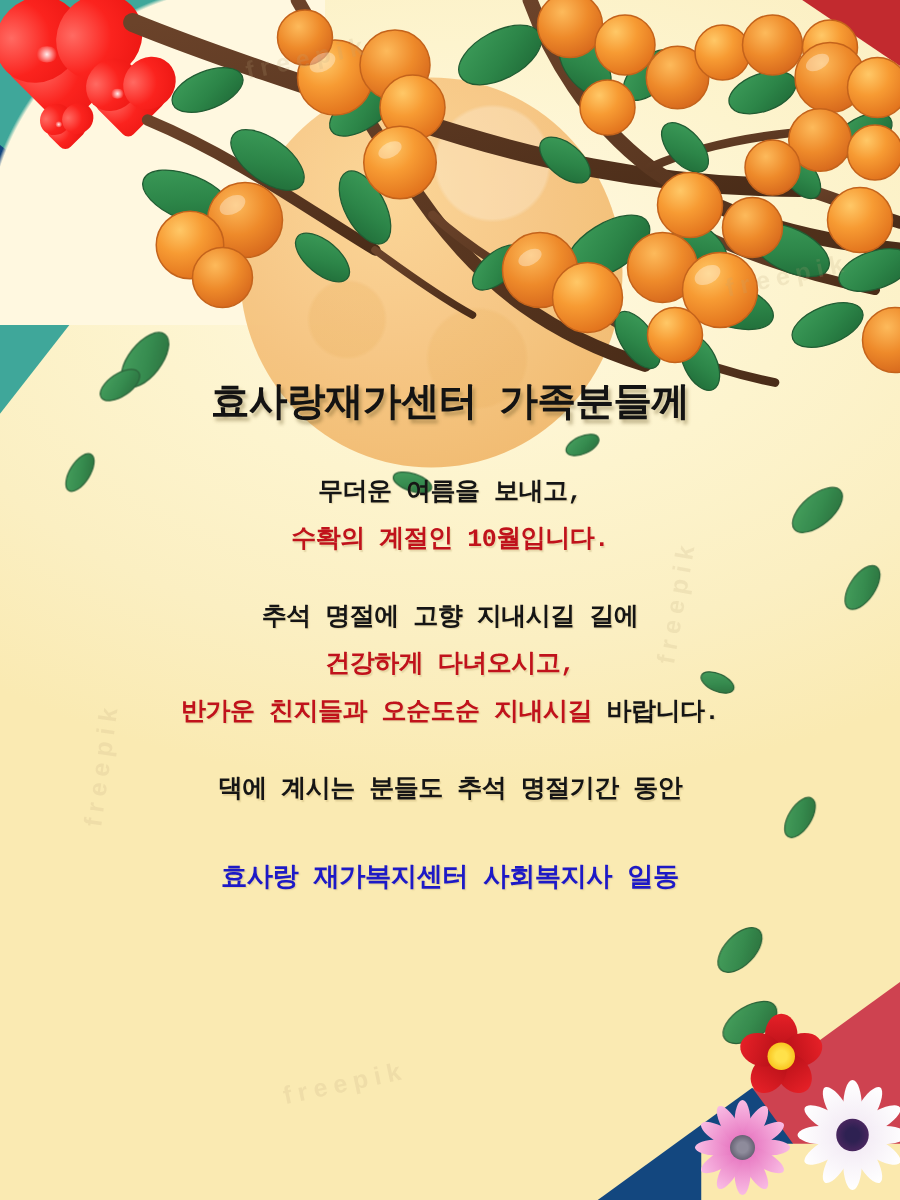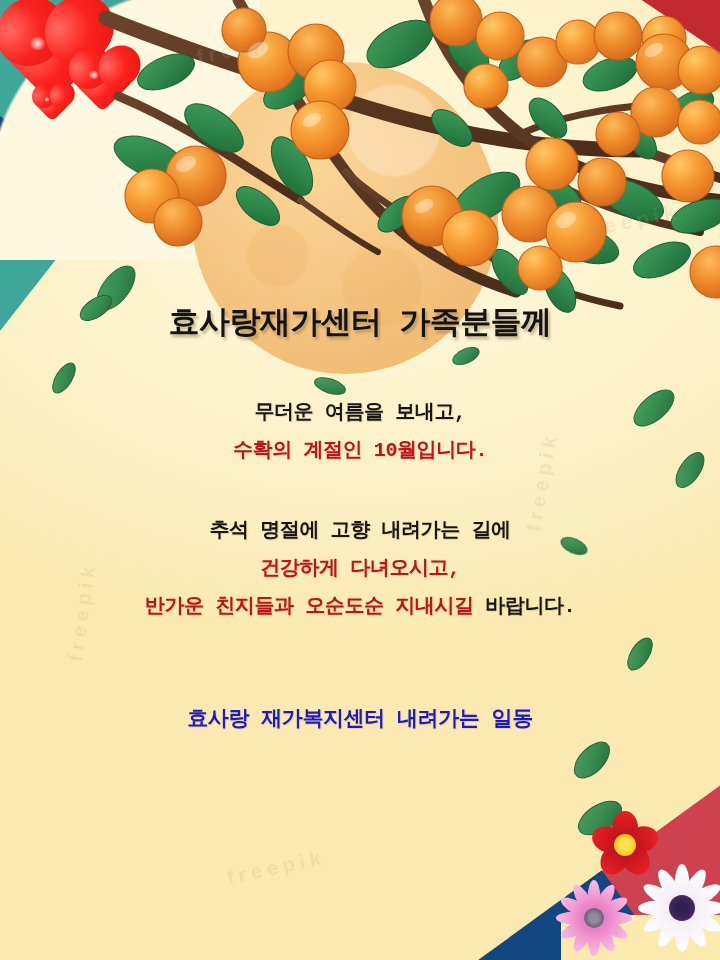--- a/index.html
+++ b/index.html
@@ -96,21 +96,21 @@
   
   #copy{
     position:absolute; left:0; right:0; top:305px;
     text-align:center; z-index:40;font-family:Liberation Mono, monospace;
   }
   .title{
     font-size:31px; font-weight:bold; color:#131313; letter-spacing:-0.6px;
     text-shadow:2px 3px 3px rgba(110,90,40,.42);
     line-height:1.25;
   }
-  .stanza{ margin-top:30px; }
+  .stanza{ margin-top:12px; }
   .line{
     font-size:20px; font-weight:bold; color:#151515;
     line-height:1.9; letter-spacing:-0.4px;
     text-shadow:1px 1px 1px rgba(150,125,60,.22);
   }
   .line.red{ color:#C0121B; }
   .line .red{ color:#C0121B; }
   .line.sign{ color:#1D19C6; font-size:21px; }
   .spacer-sm{ height:12px; }
   .spacer-md{ height:20px; }
@@ -319,31 +319,32 @@
     <div class="spacer-md"></div>
 
     <div class="stanza">
       <div class="line">무더운 여름을 보내고,</div>
       <div class="line red">수확의 계절인 10월입니다.</div>
     </div>
 
     <div class="spacer-sm"></div>
 
     <div class="stanza">
-      <div class="line">추석 명절에 고향 내려가는 길에</div>
+      <div class="line">추석 명절에 고향 지내시길 길에</div>
       <div class="line red">건강하게 다녀오시고,</div>
       <div class="line"><span class="red">반가운 친지들과 오순도순 지내시길</span><span> 바랍니다.</span></div>
     </div>
 
     <div class="spacer-sm"></div>
 
     <div class="stanza">
+      <div class="line">댁에 계시는 분들도 추석 명절기간 동안</div>
     </div>
 
     <div class="spacer-sm"></div>
 
 
     <div class="spacer-md"></div>
 
-    <div class="line sign">효사랑 재가복지센터 내려가는 일동</div>
+    <div class="line sign">효사랑 재가복지센터 사회복지사 일동</div>
   </div>
 
 </div>
 
 </body></html>

